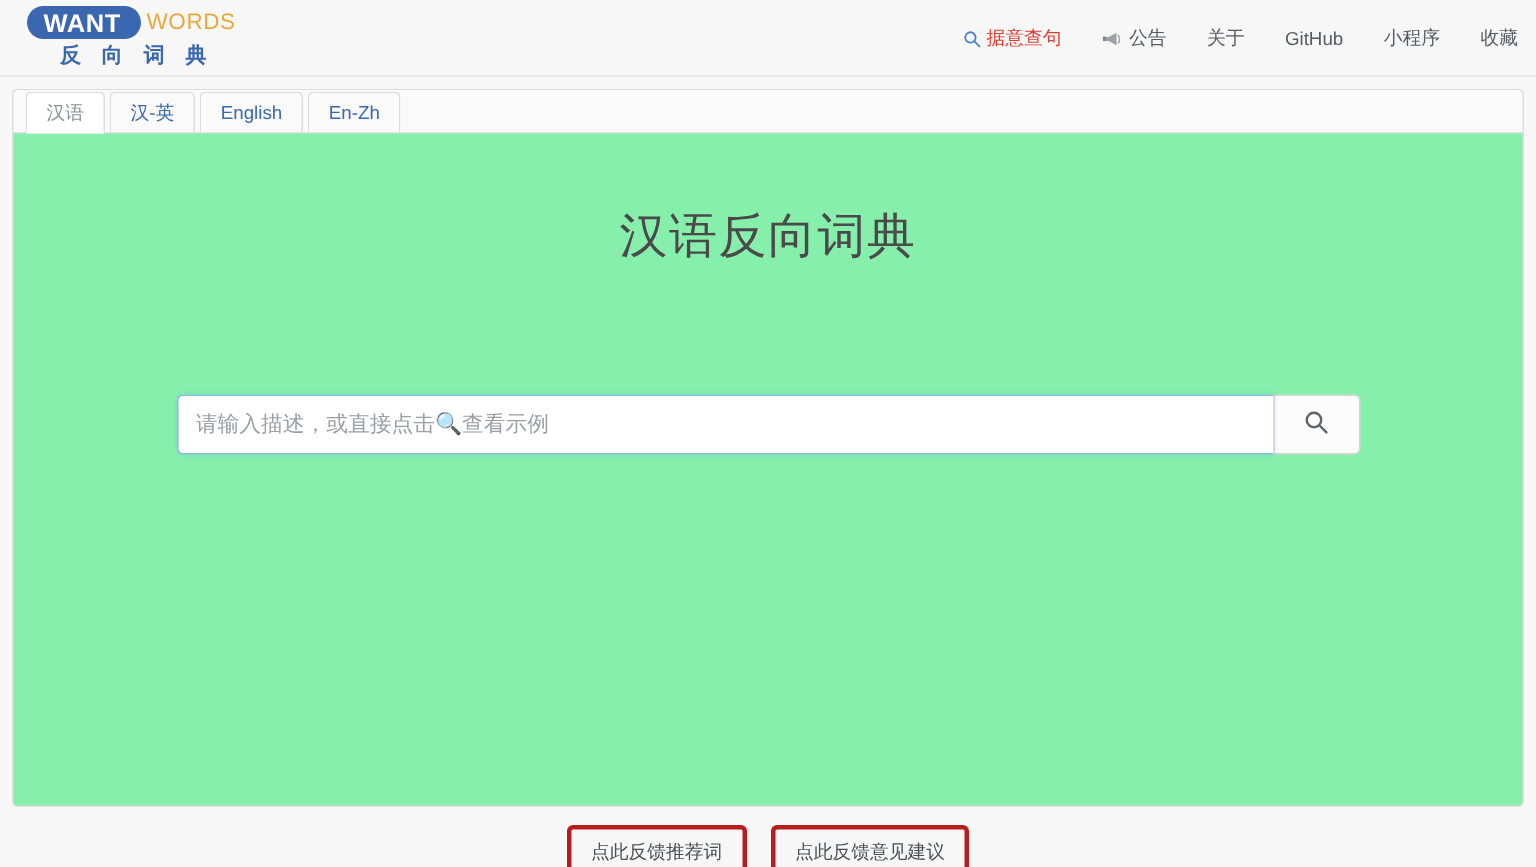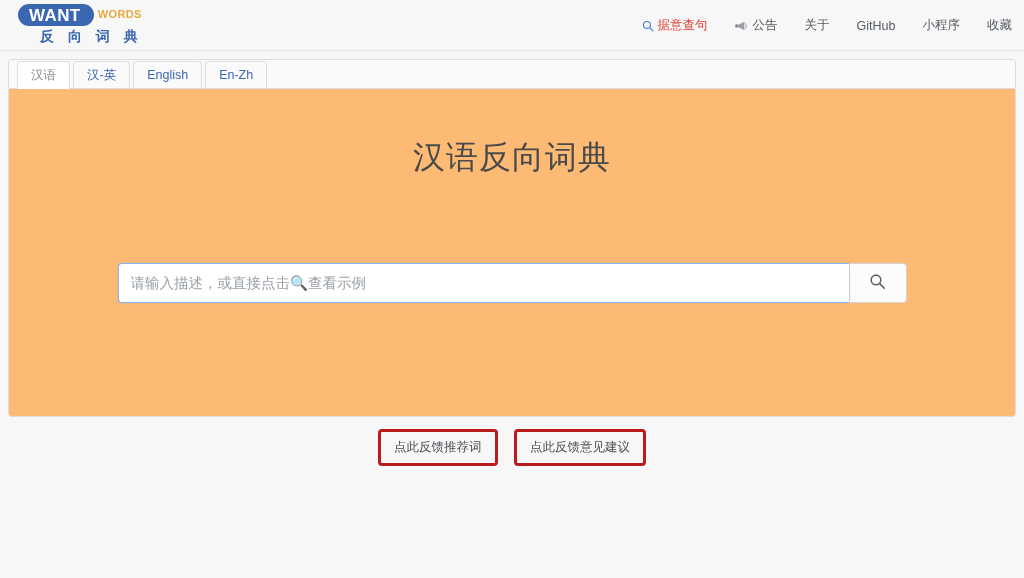--- a/index.html
+++ b/index.html
@@ -41,22 +41,22 @@
     letter-spacing: 0.4px;
     padding: 1px 13px 0 11px;
     border-radius: 11px;
     margin-right: -11px;
     position: relative;
     z-index: 2;
   }
   .logo-words {
     display: inline-block;
     color: #e8a93c;
-    font-size: 11px;
-    font-weight: bold;
+    font-size: 15px;
+    font-weight: normal;
     letter-spacing: 0.4px;
     padding-left: 15px;
     position: relative;
     z-index: 1;
   }
   .logo-sub {
     margin-top: 3px;
     color: #3b66b0;
     font-size: 14px;
     font-weight: bold;
@@ -119,22 +119,22 @@
   .tab.active {
     background: #ffffff;
     color: #8a8f94;
     z-index: 3;
     top: 1px;
   }
 
   
   .panel {
     margin: 0 8px;
-    height: 329px;
-    background: #fdba74;
+    height: 450px;
+    background: #86efac;
     border: 1px solid #dddddd;
     border-radius: 0 0 4px 4px;
     position: relative;
   }
   .page-title {
     text-align: center;
     font-family: "Liberation Serif", "DejaVu Serif", serif;
     font-size: 32px;
     font-weight: normal;
     color: #4a4a4a;

